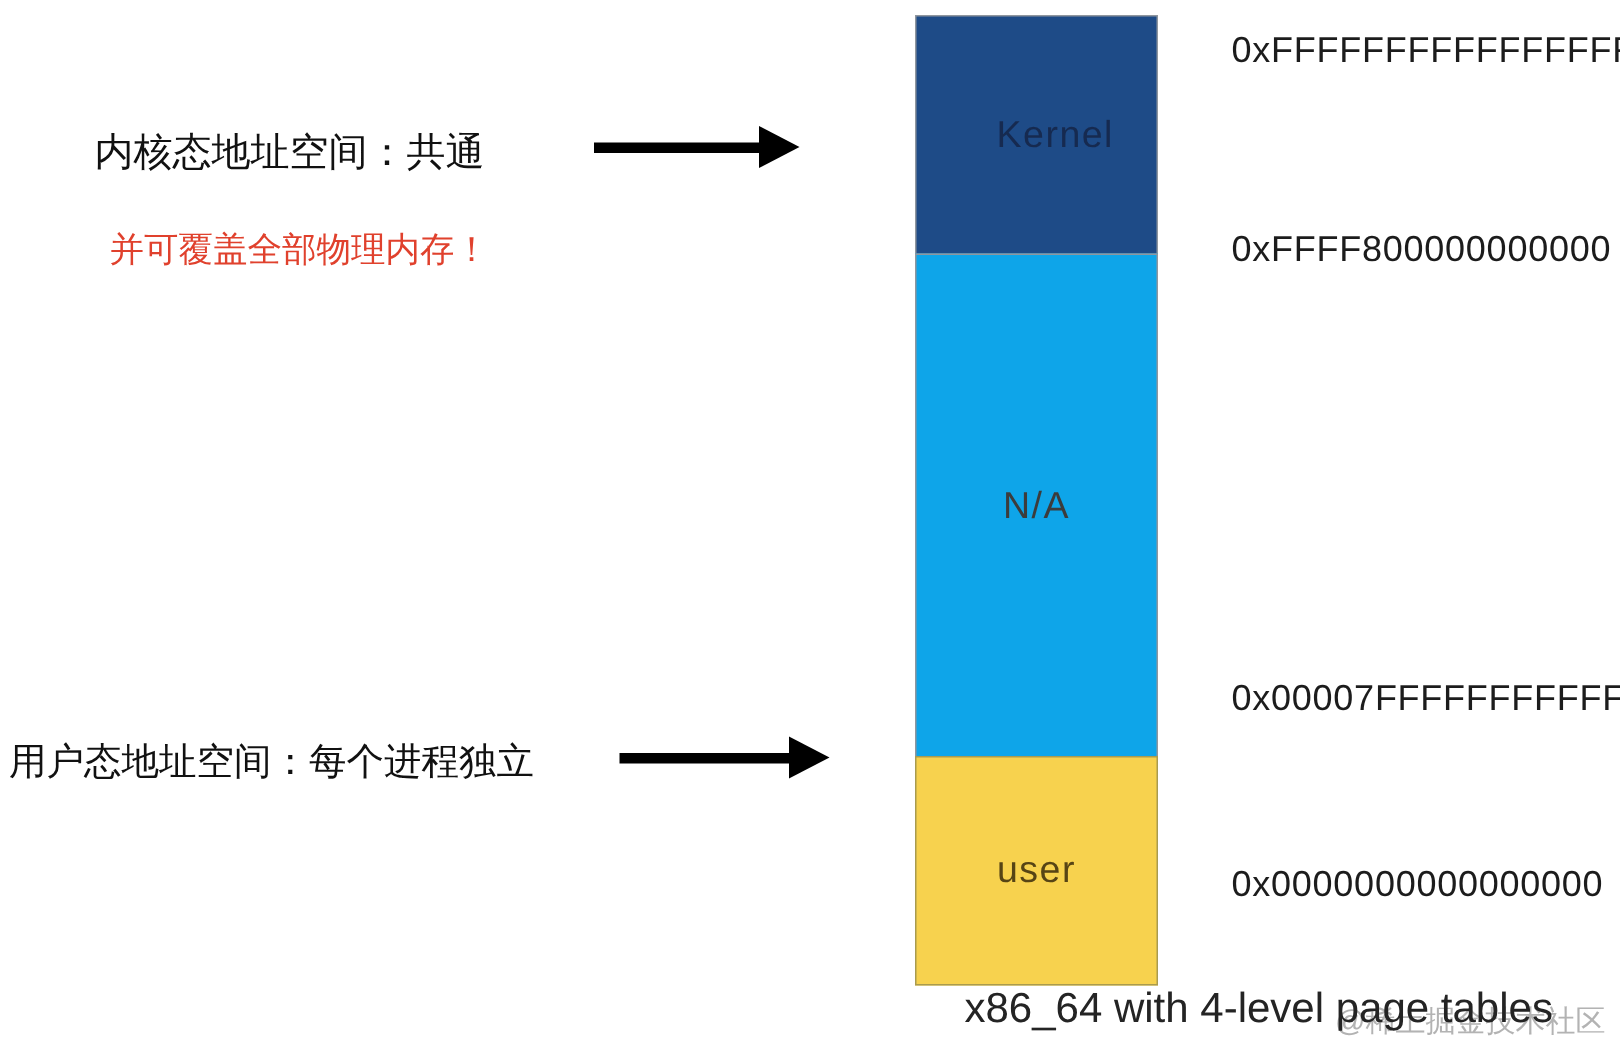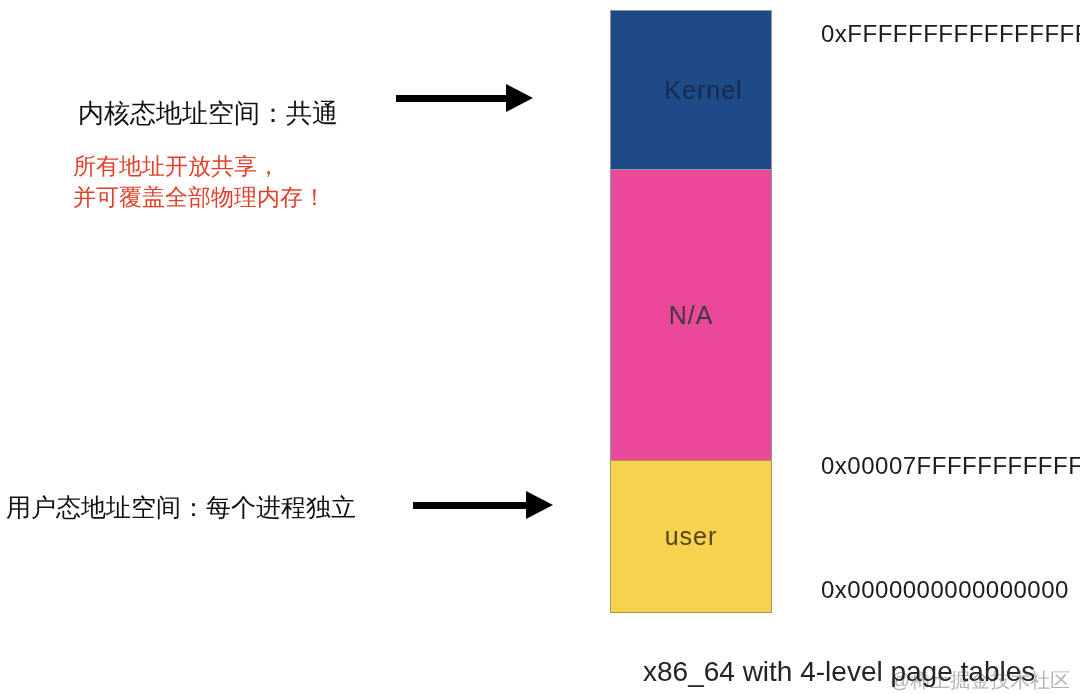--- a/index.html
+++ b/index.html
@@ -29,46 +29,45 @@
     width: 100%;
     display: flex;
     align-items: center;
     justify-content: center;
     border: 1px solid #8f969e;
     font-size: 25px;
     letter-spacing: 1px;
   }
   .seg + .seg { margin-top: -1px; }
   .seg-kernel { height: 160px; background: #1e4b87; color: #162a50; padding-left: 25px; }
-  .seg-na     { height: 292px; background: #ec4899; color: #3c3c3c; }
+  .seg-na     { height: 336px; background: #0ea5e9; color: #3c3c3c; }
   .seg-user   { height: 153px; background: #f7d24e; color: #564415; border-color: #a99b4e; }
 
   
   .addr {
     position: absolute;
     left: 821px;
     font-size: 24px;
     letter-spacing: 0.5px;
     color: #1c1c1c;
     white-space: nowrap;
   }
   .addr-0 { top: 20px; }
   .addr-1 { top: 153px; }
   .addr-2 { top: 452px; }
   .addr-3 { top: 576px; }
 
   
   .note-kernel {
     position: absolute;
-    left: 78px;
+    left: 63px;
     top: 84px;
     font-size: 26px;
     color: #111111;
     white-space: nowrap;
-    margin-top: 12px;
   }
   .note-red {
     position: absolute;
     left: 73px;
     top: 151px;
     font-size: 23px;
     line-height: 31px;
     color: #e0412d;
     white-space: nowrap;
   }
@@ -124,21 +123,20 @@
 <div class="canvas">
 
   <div class="note-kernel">内核态地址空间：共通</div>
 
   <div class="arrow arrow-kernel">
     <div class="shaft"></div>
     <div class="head"></div>
   </div>
 
   <div class="note-red">
-    <div>所有地址开放共享，</div>
     <div>并可覆盖全部物理内存！</div>
   </div>
 
   <div class="note-user">用户态地址空间：每个进程独立</div>
 
   <div class="arrow arrow-user">
     <div class="shaft"></div>
     <div class="head"></div>
   </div>
 
@@ -148,19 +146,20 @@
     </div>
     <div class="seg seg-na">
       <span>N/A</span>
     </div>
     <div class="seg seg-user">
       <span>user</span>
     </div>
   </div>
 
   <div class="addr addr-0">0xFFFFFFFFFFFFFFFF</div>
+  <div class="addr addr-1">0xFFFF800000000000</div>
   <div class="addr addr-2">0x00007FFFFFFFFFFF</div>
   <div class="addr addr-3">0x0000000000000000</div>
 
   <div class="watermark">@稀土掘金技术社区</div>
   <div class="caption">x86_64 with 4-level page tables</div>
 
 </div>
 
 </body></html>

